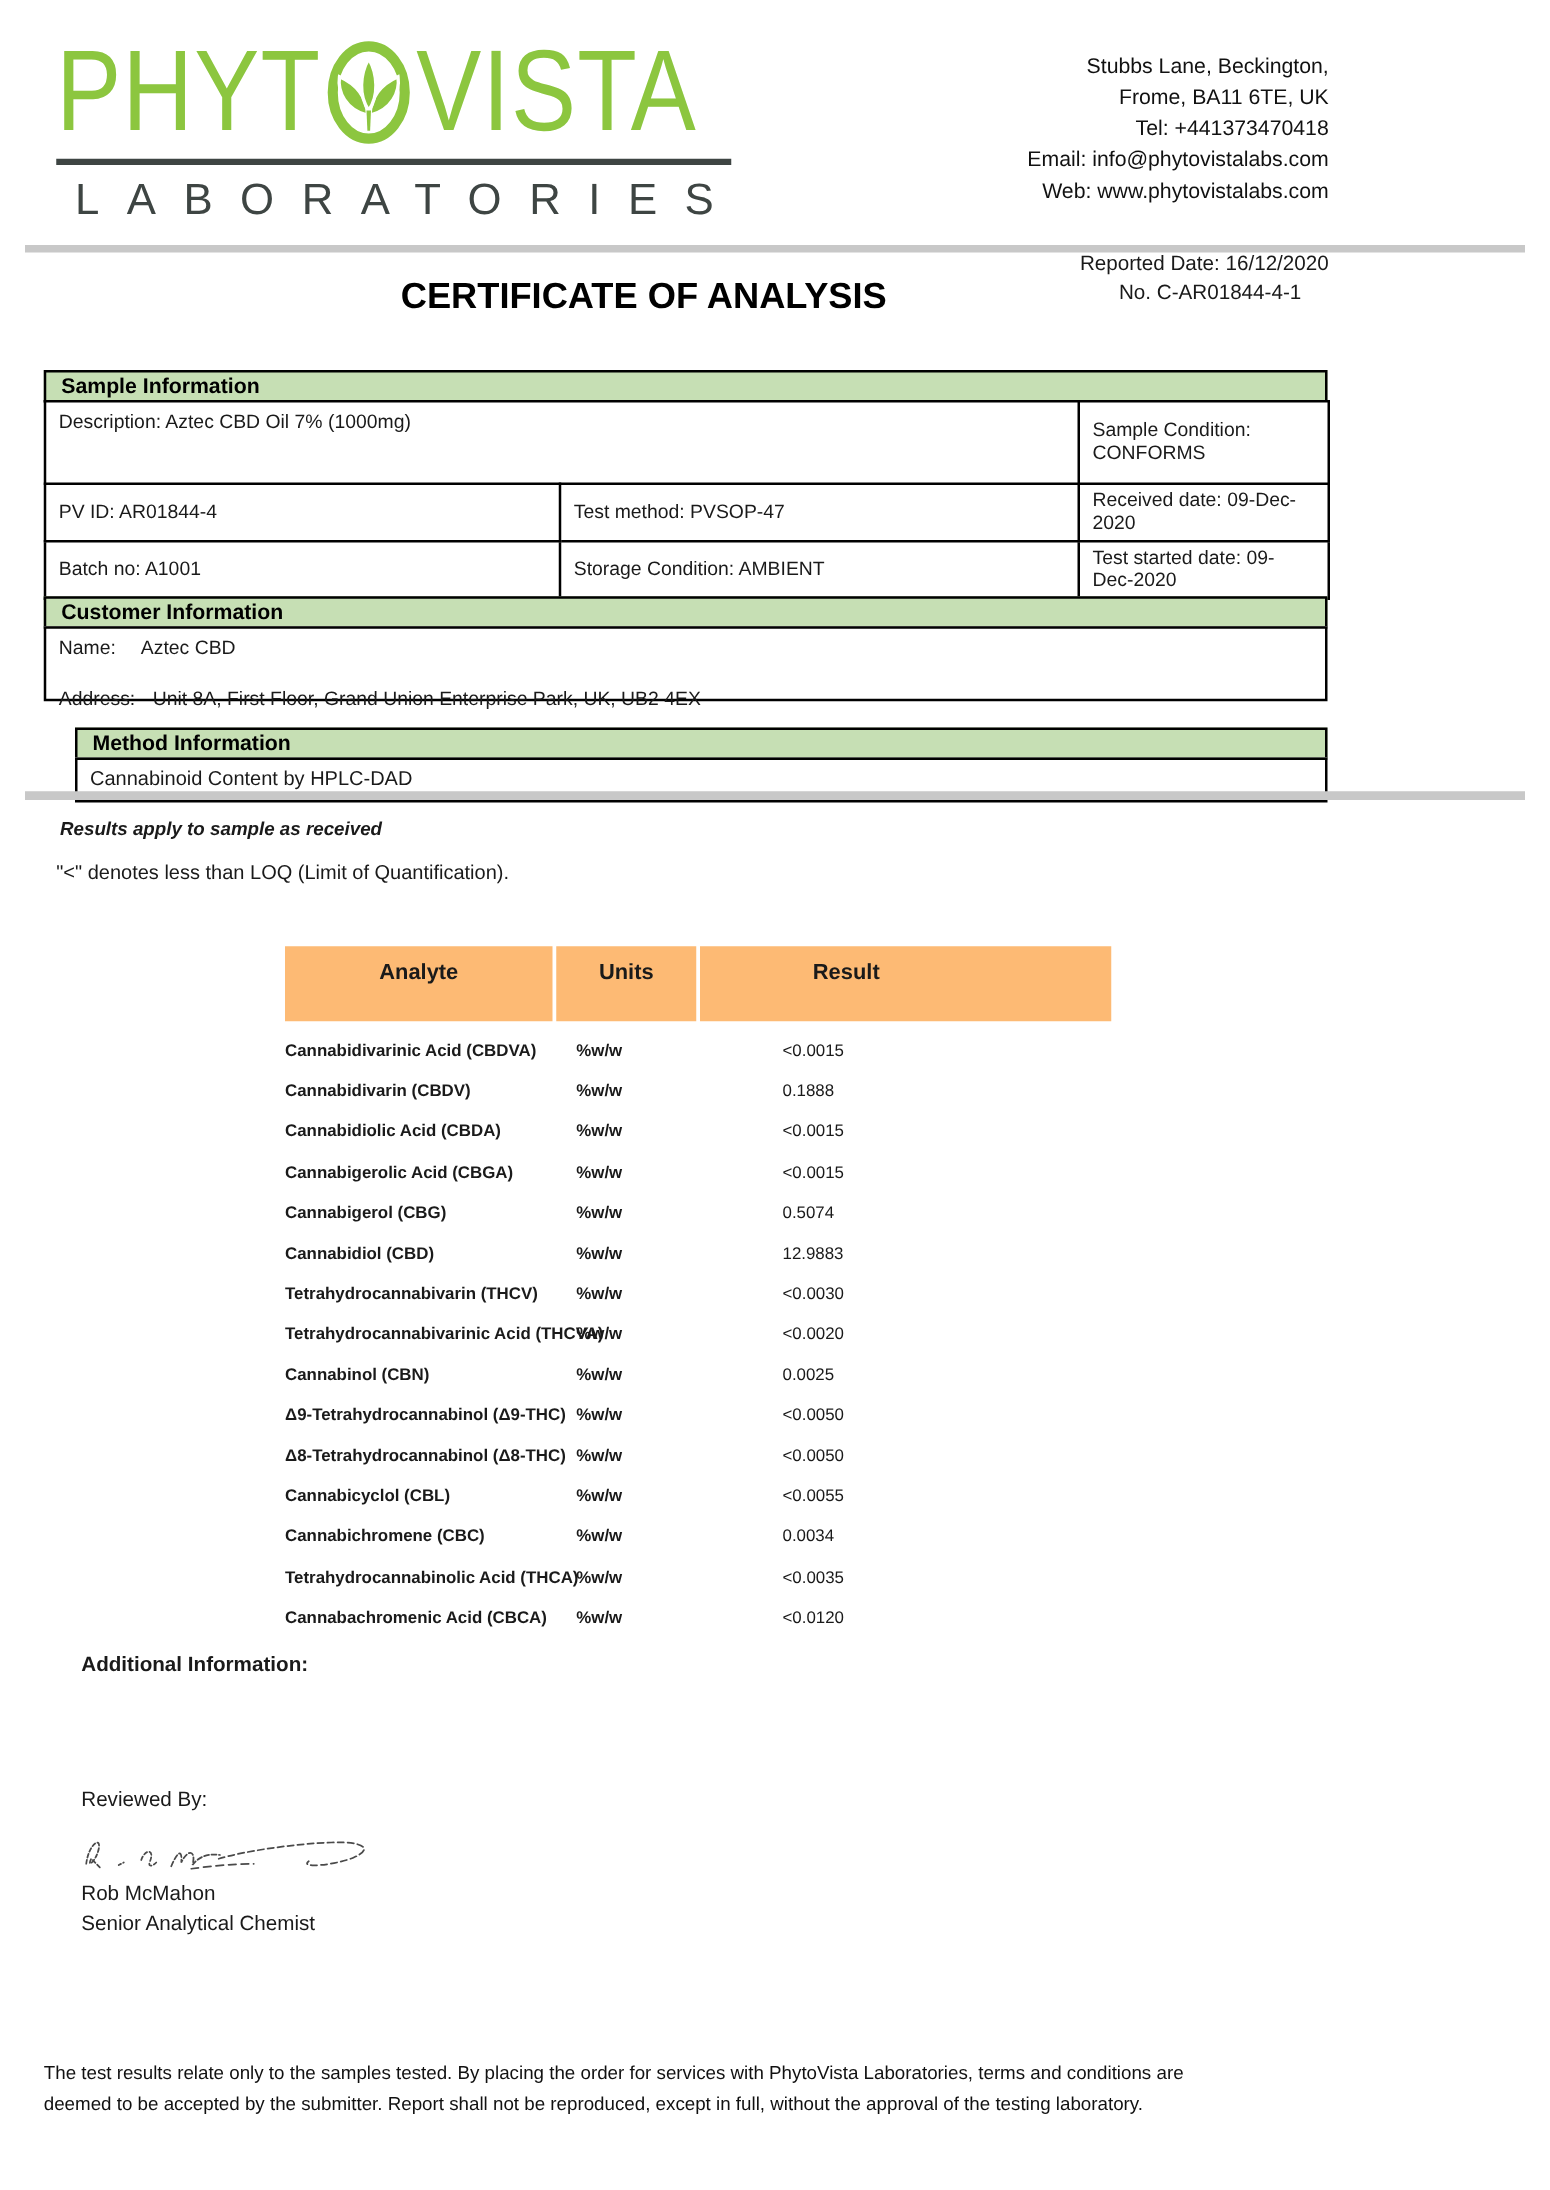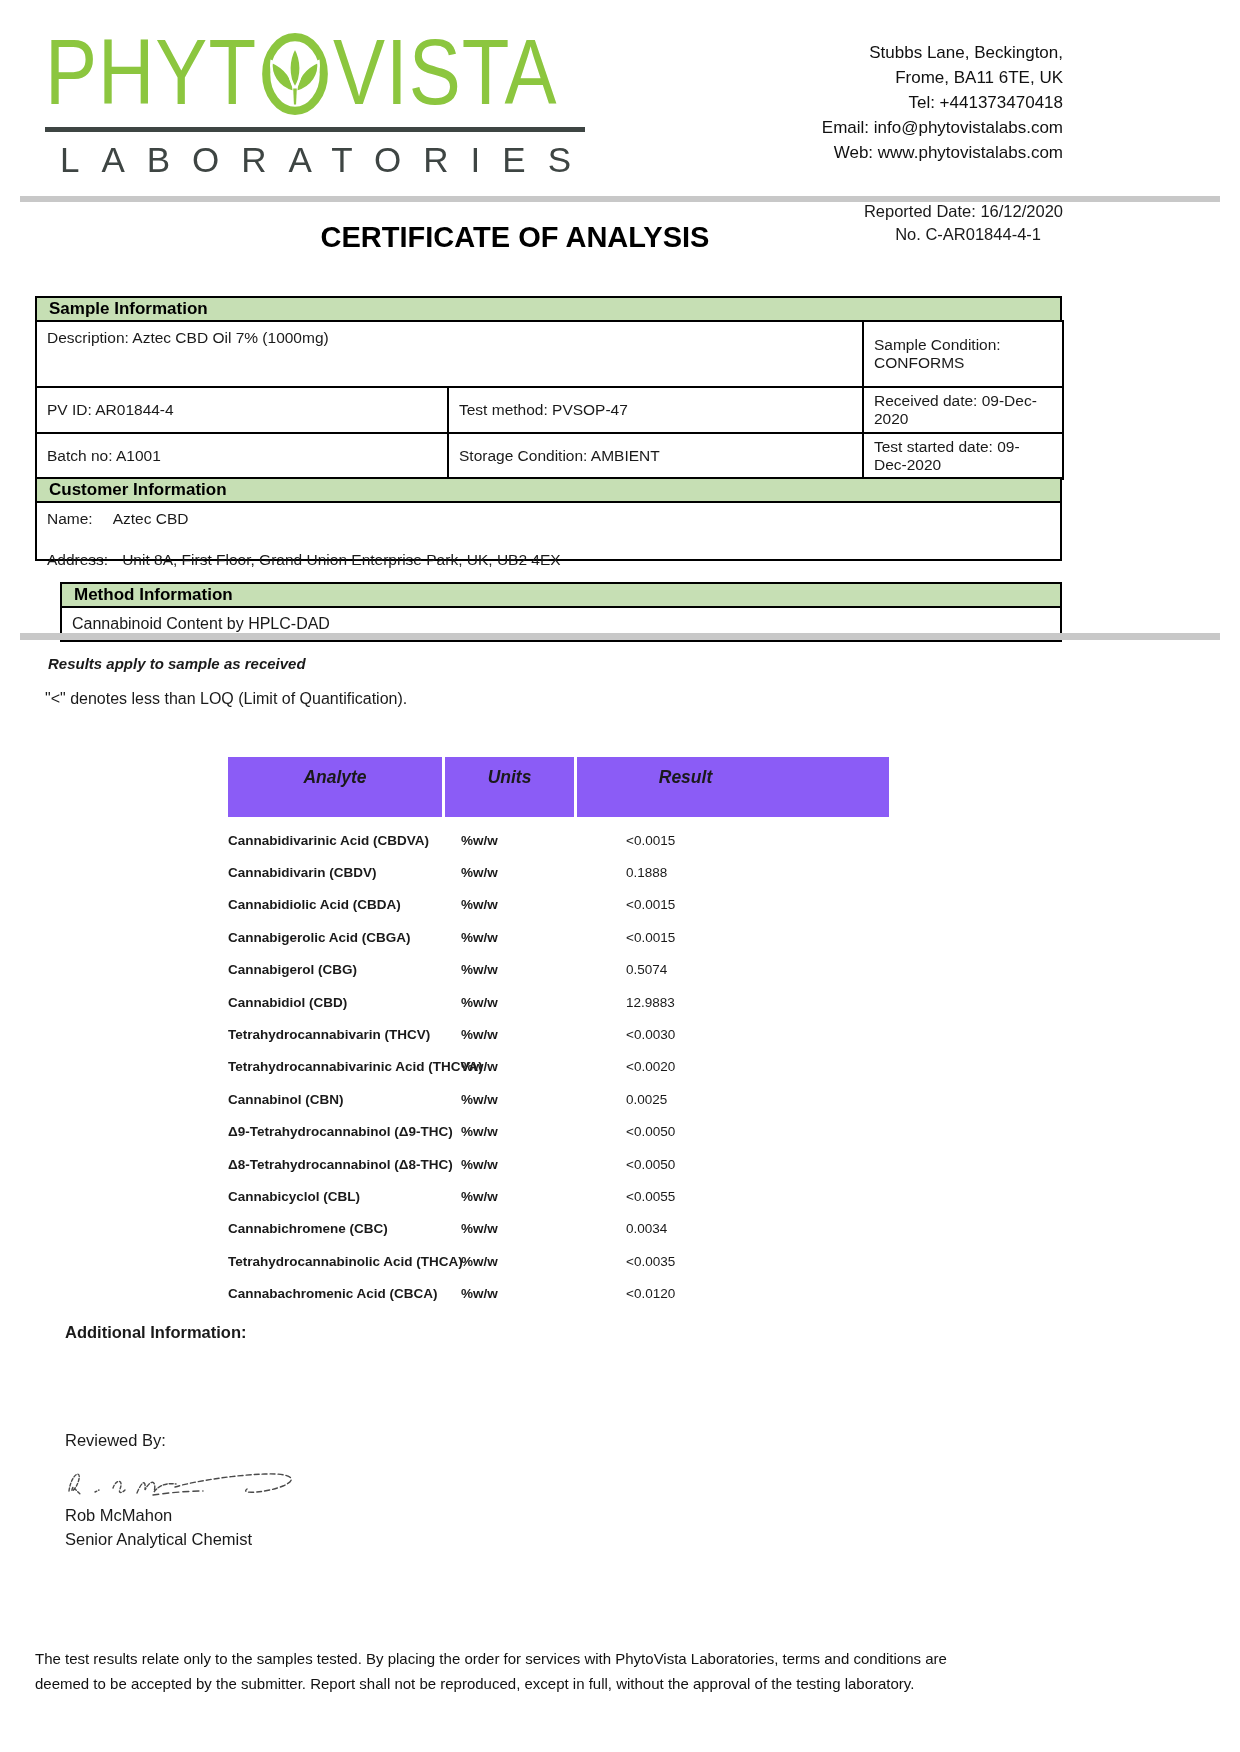--- a/index.html
+++ b/index.html
@@ -46,24 +46,24 @@
   .lbl-gap1 { margin-left:20px; }
   .lbl-gap2 { margin-left:14px; }
 
   
   .note-italic { position:absolute; left:48px; top:655px; font-size:15px; font-weight:bold; font-style:italic; }
   .note-loq { position:absolute; left:45px; top:690px; font-size:16px; }
 
   
   .rtable { position:absolute; left:228px; top:757px; width:661px; }
   .rhead { display:flex; gap:3px; }
-  .hcell { background:#8b5cf6; height:60px; padding-top:10px; text-align:center;
-           font-size:17.5px; font-weight:bold;font-style:italic; }
+  .hcell { background:#fdba74; height:60px; padding-top:10px; text-align:center;
+           font-size:17.5px; font-weight:bold; }
   .h-analyte { width:214px; }
-  .h-units { width:129px; }
+  .h-units { width:112px; }
   .h-result { flex:1; padding-right:95px; }
   .rrows { padding-top:7px; }
   .trow { display:flex; gap:3px; height:32.4px; align-items:center; }
   .tcell { white-space:nowrap; overflow:visible; font-size:13.5px; }
   .tcell.analyte { width:214px; flex:none; font-weight:bold; }
   .tcell.units { width:110px; flex:none; font-weight:bold; padding-left:16px; }
   .tcell.result { flex:1; padding-left:68px; }
 
   
   .addl-info { position:absolute; left:65px; top:1323px; font-size:16.5px; font-weight:bold; }

